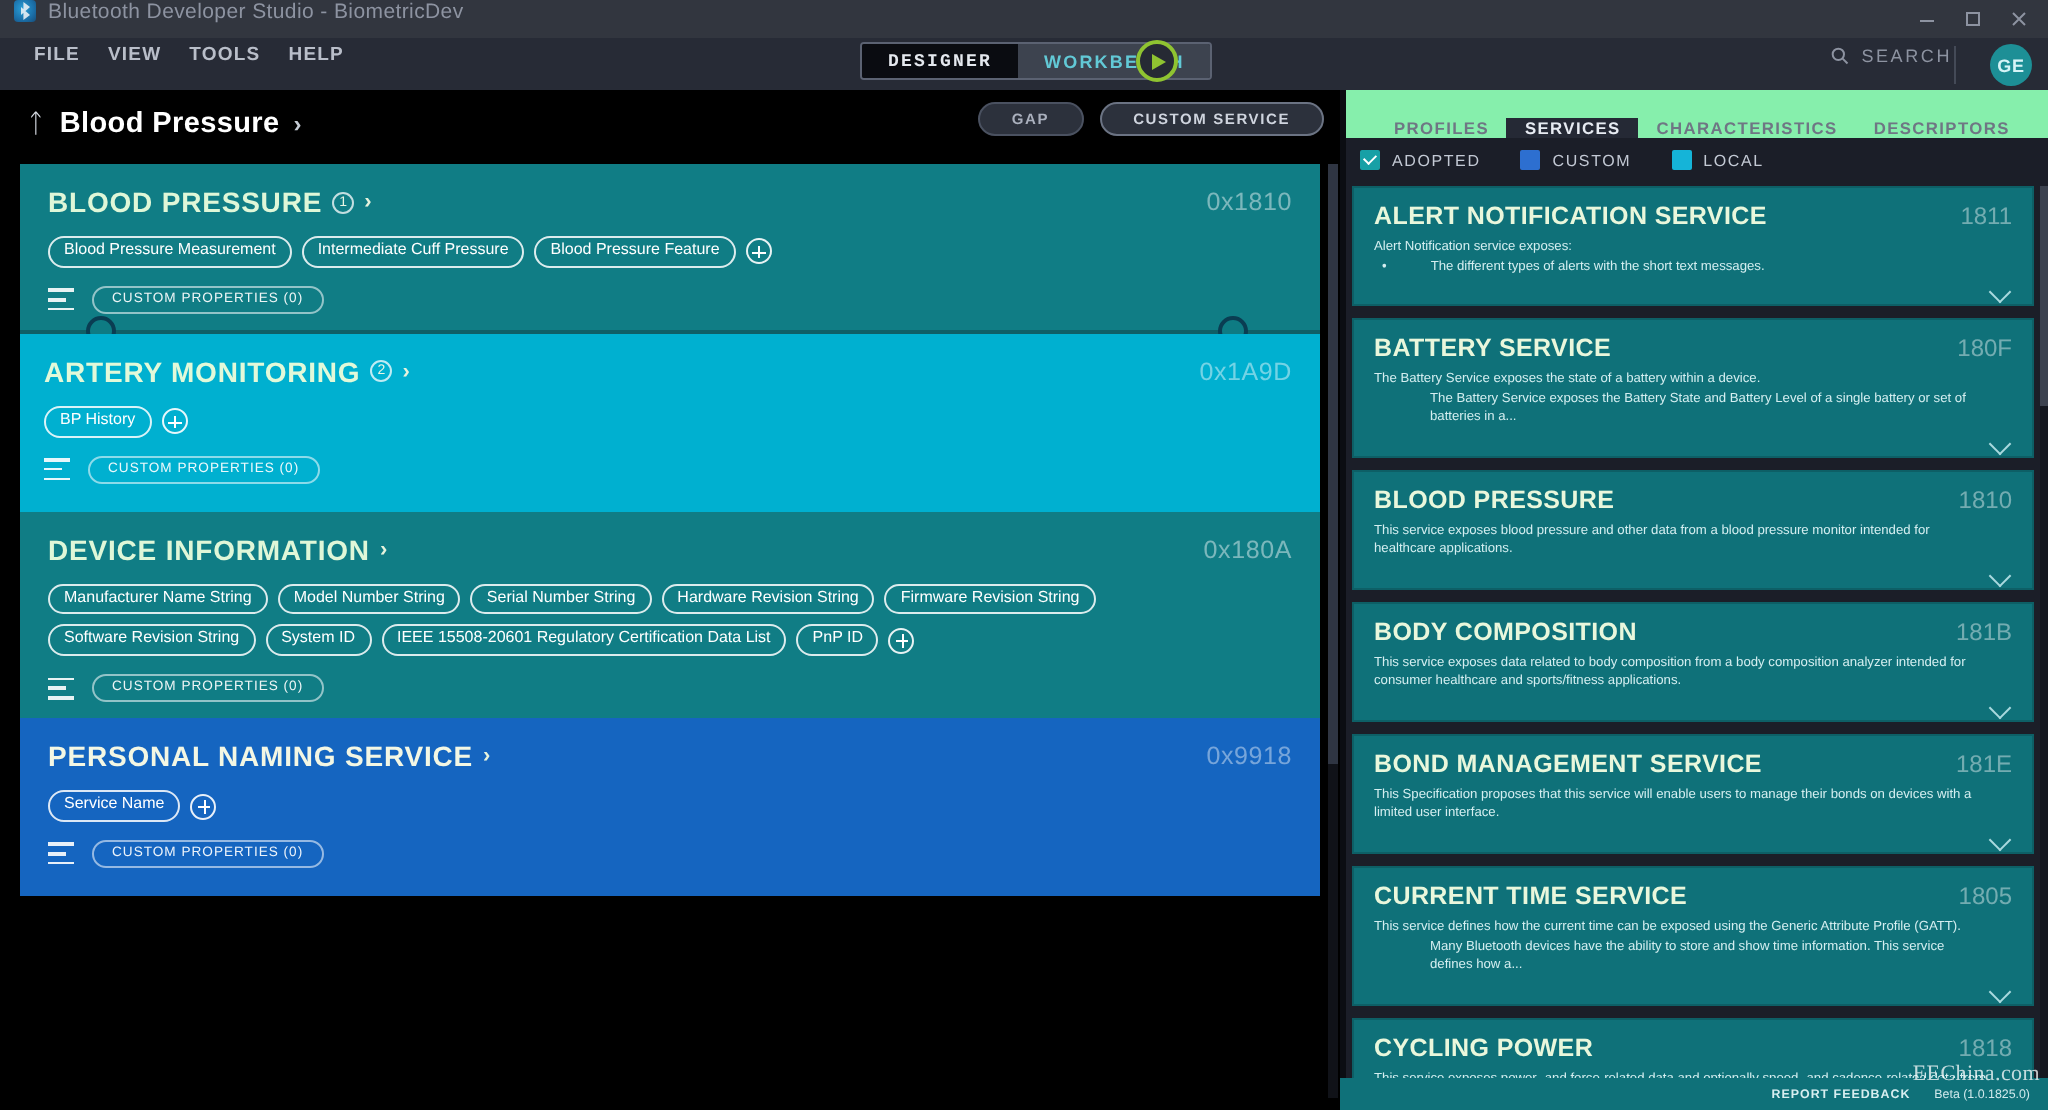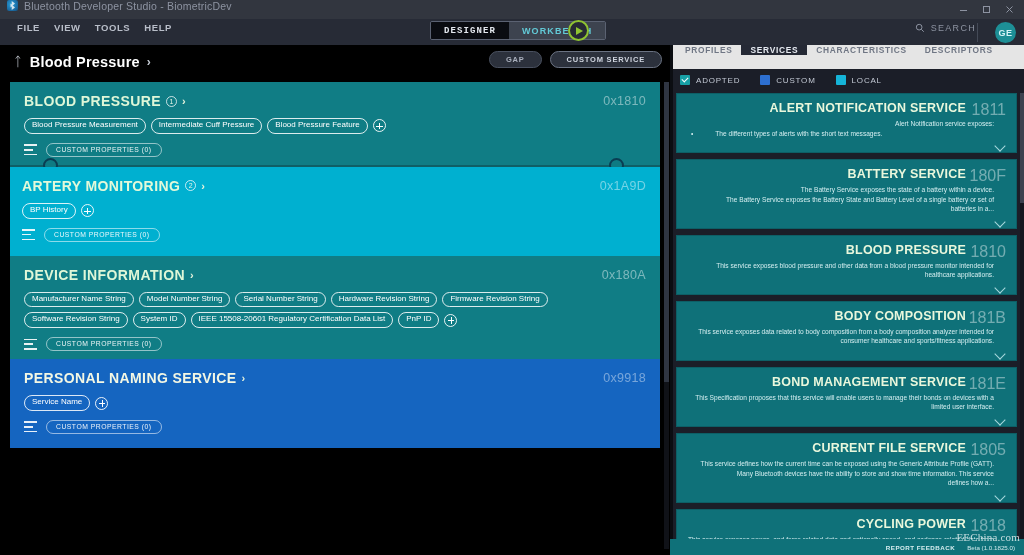--- a/index.html
+++ b/index.html
@@ -149,21 +149,21 @@
   .divider { position: relative; height: 2px; background: #0f5f66; }
   .handle {
     position: absolute; top: -7px; width: 15px; height: 15px; border-radius: 50%;
     background: #0e7b83; border: 2px solid #0a3d52;
   }
   .handle.left { left: 33px; }
   .handle.right { right: 36px; }
 
   
   .side { width: 354px; background: #1b1e28; position: relative; }
-  .side-tabs { display: flex; height: 24px; align-items: flex-start; background: #e5e5e5; padding-left: 6px; }
+  .side-tabs { display: flex; height: 24px; align-items: flex-end; background: #86efac; padding-left: 18px; }
   .side-tab {
     font-size: 8.4px; letter-spacing: .7px; color: #6f7684; padding: 0 9px;
     display: flex; align-items: center; font-weight: 600;
   }
   .side-tab.active { color: #e7ebf2; background: #252935; font-weight: 700; }
   .filters { display: flex; align-items: center; gap: 20px; height: 22px; padding-left: 10px; background:#1b1e28;text-align:right; }
   .filt { display: flex; align-items: center; gap: 6px; }
   .cbx { width: 10px; height: 10px; border-radius: 1px; position: relative; }
   .cbx.adopted { background: #17a0a6; }
   .cbx.adopted::after {
@@ -171,27 +171,26 @@
     border-left: 1.6px solid #fff; border-bottom: 1.6px solid #fff; transform: rotate(-45deg);
   }
   .cbx.custom { background: #2d6fd0; }
   .cbx.local { background: #15b4d8; }
   .filt-label { color: #c3c9d4; font-size: 8px; letter-spacing: .8px; }
 
   .svc-list { position: absolute; left: 6px; right: 7px; top: 48px; bottom: 16px; overflow: hidden; }
   .side-card {
     background: #0f7179; margin-bottom: 6px; padding: 7px 10px 14px 10px; position: relative;
     border: 1px solid #0d5f66;
-    text-align: right;
   }
   .side-card-title {
     color: #e9f7dc; font-size: 12.5px; font-weight: 700; letter-spacing: .2px; padding-right: 40px;
   }
   .side-card-uuid {
-    position: absolute; right: 10px; top: 7px; color: rgba(255,255,255,.42); font-size: 16px;
+    position: absolute; right: 10px; top: 7px; color: rgba(255,255,255,.42); font-size: 12px;
   }
   .side-card-desc {
     color: #d4eef0; font-size: 6.6px; line-height: 1.45; margin-top: 4px; padding-right: 12px;
   }
   .side-card-desc .sub { display: block; padding-left: 28px; }
   .side-card-desc .bullet { display: flex; gap: 0; }
   .side-card-desc .bullet::before { content: "•"; margin-right: 22px; margin-left: 4px; }
   .chev-down {
     position: absolute; right: 9px; bottom: 3px; width: 11px; height: 7px;
   }
@@ -458,21 +457,21 @@
         </div>
 
         <div class="side-card">
           <div class="side-card-title">BOND MANAGEMENT SERVICE</div>
           <div class="side-card-uuid">181E</div>
           <div class="side-card-desc">This Specification proposes that this service will enable users to manage their bonds on devices with a limited user interface.</div>
           <span class="chev-down"></span>
         </div>
 
         <div class="side-card">
-          <div class="side-card-title">CURRENT FILE SERVICE</div>
+          <div class="side-card-title">CURRENT TIME SERVICE</div>
           <div class="side-card-uuid">1805</div>
           <div class="side-card-desc">
             <span>This service defines how the current time can be exposed using the Generic Attribute Profile (GATT).</span>
             <span class="sub">Many Bluetooth devices have the ability to store and show time information. This service defines how a...</span>
           </div>
           <span class="chev-down"></span>
         </div>
 
         <div class="side-card">
           <div class="side-card-title">CYCLING POWER</div>

